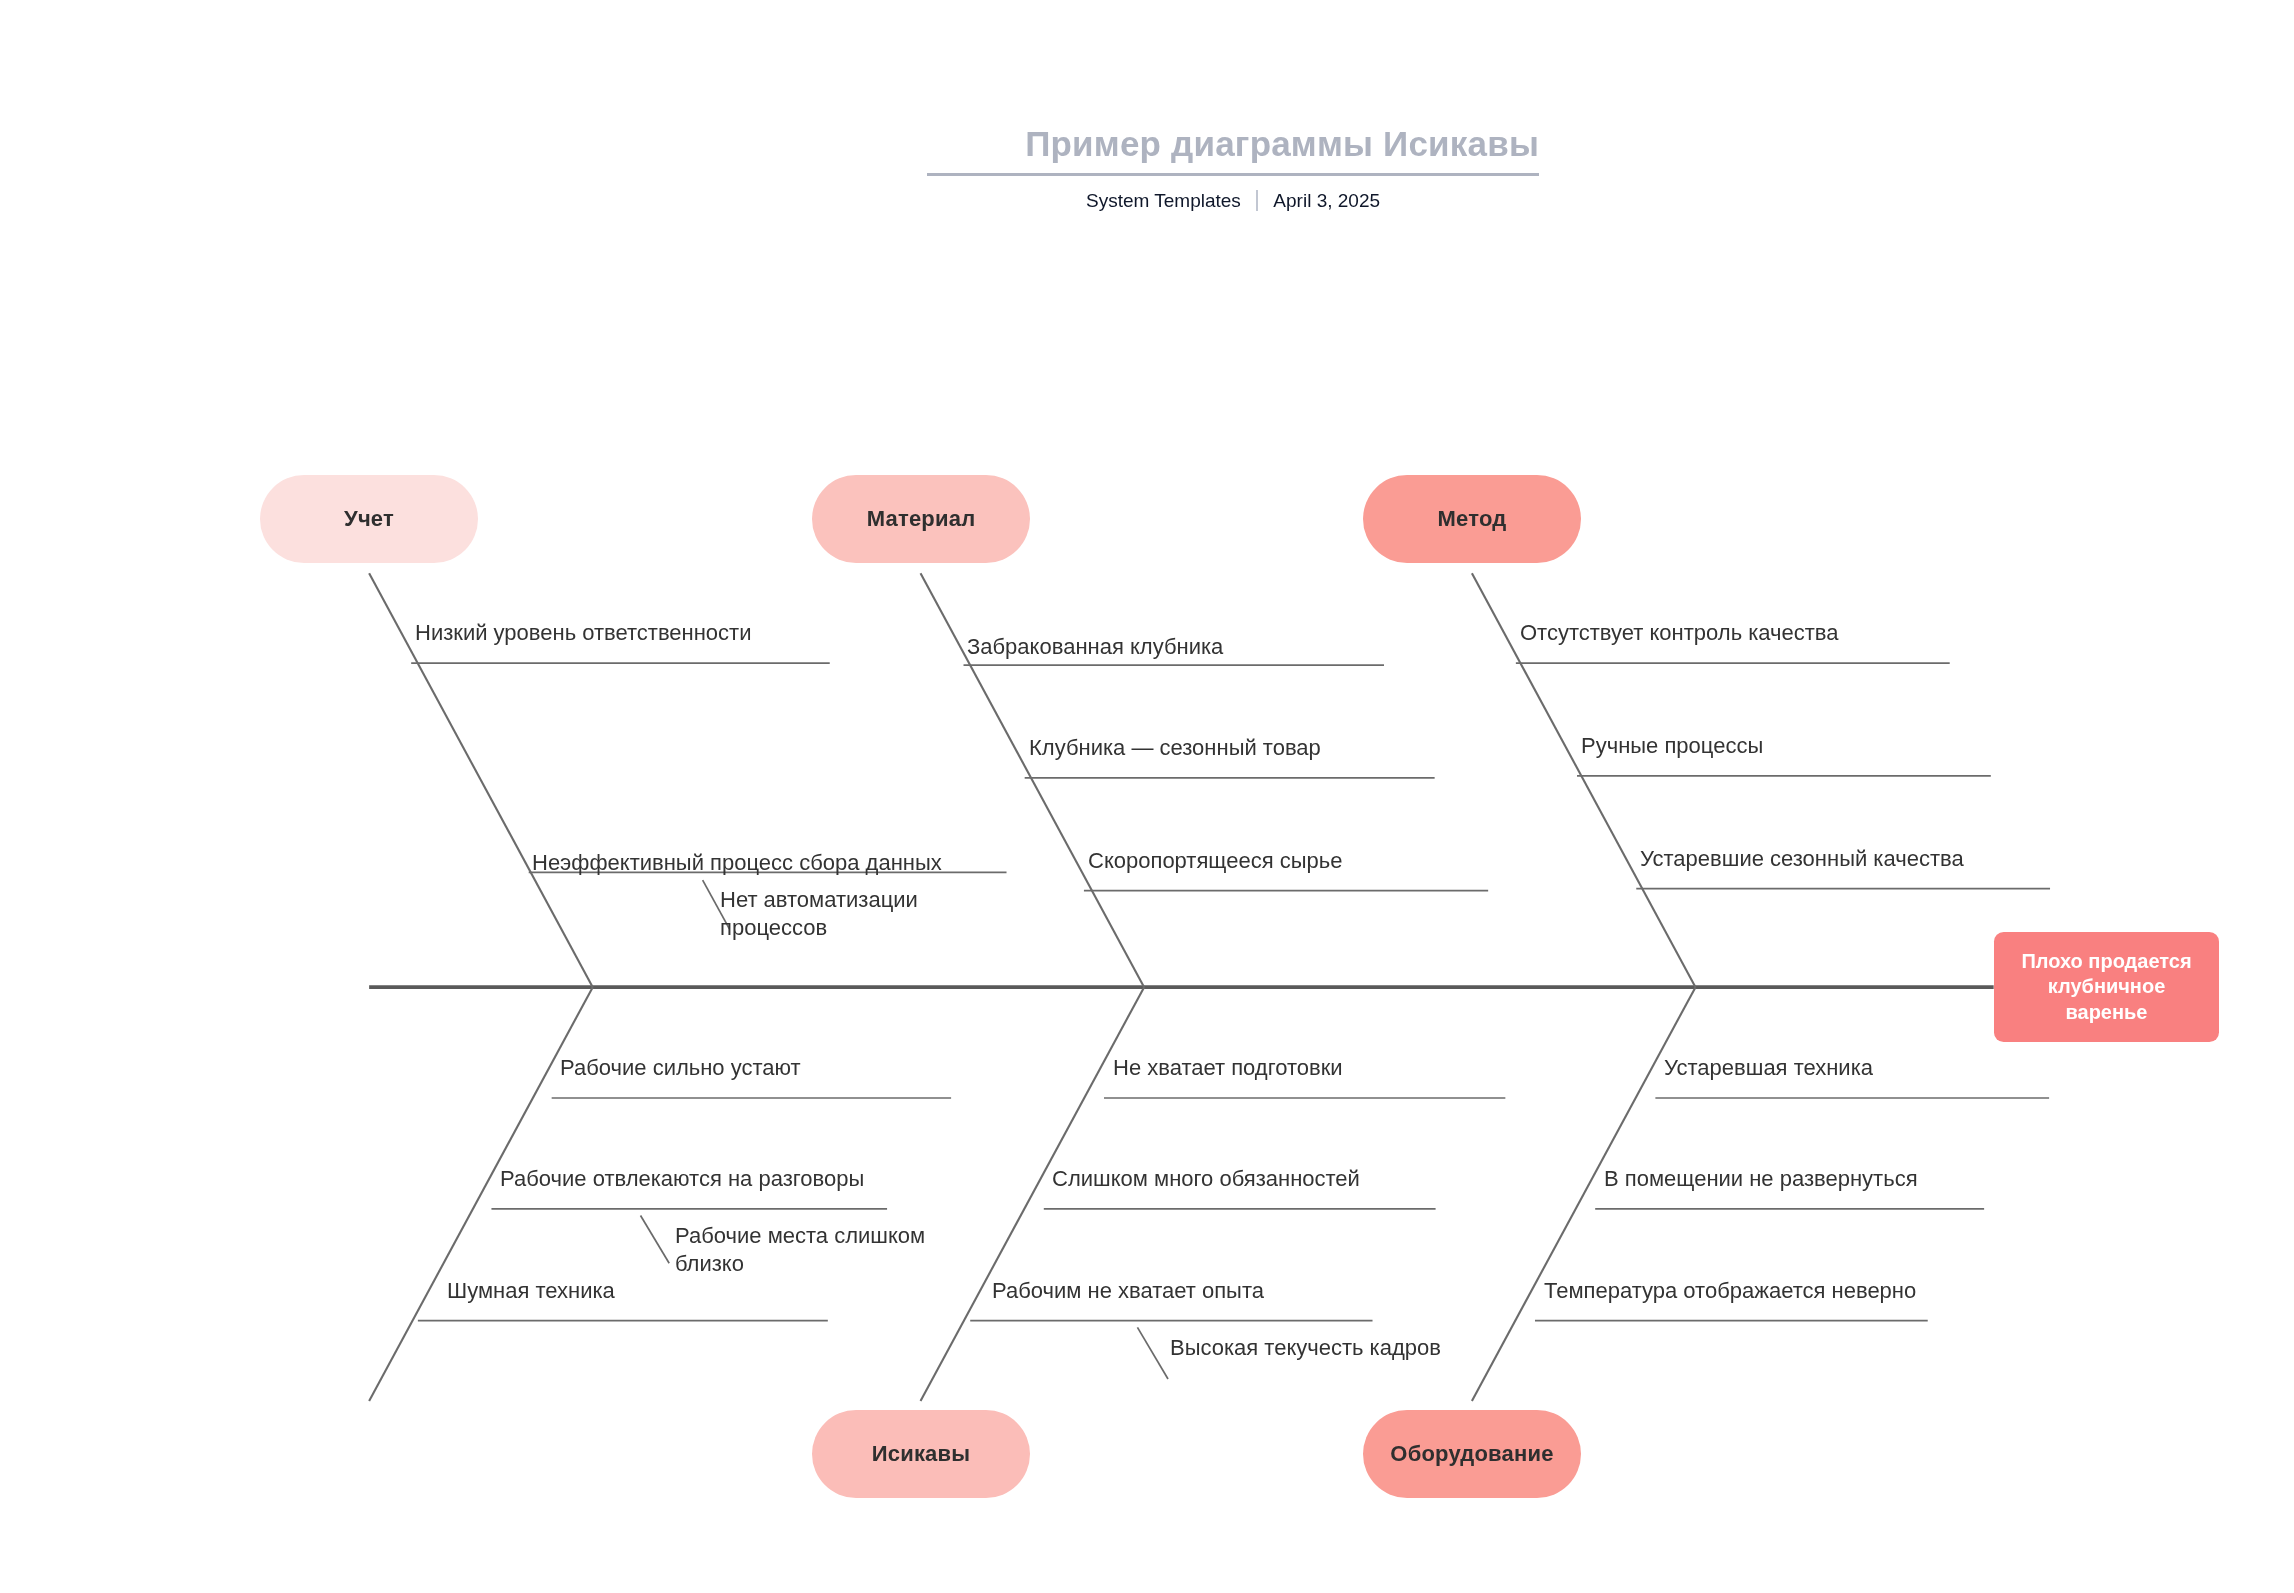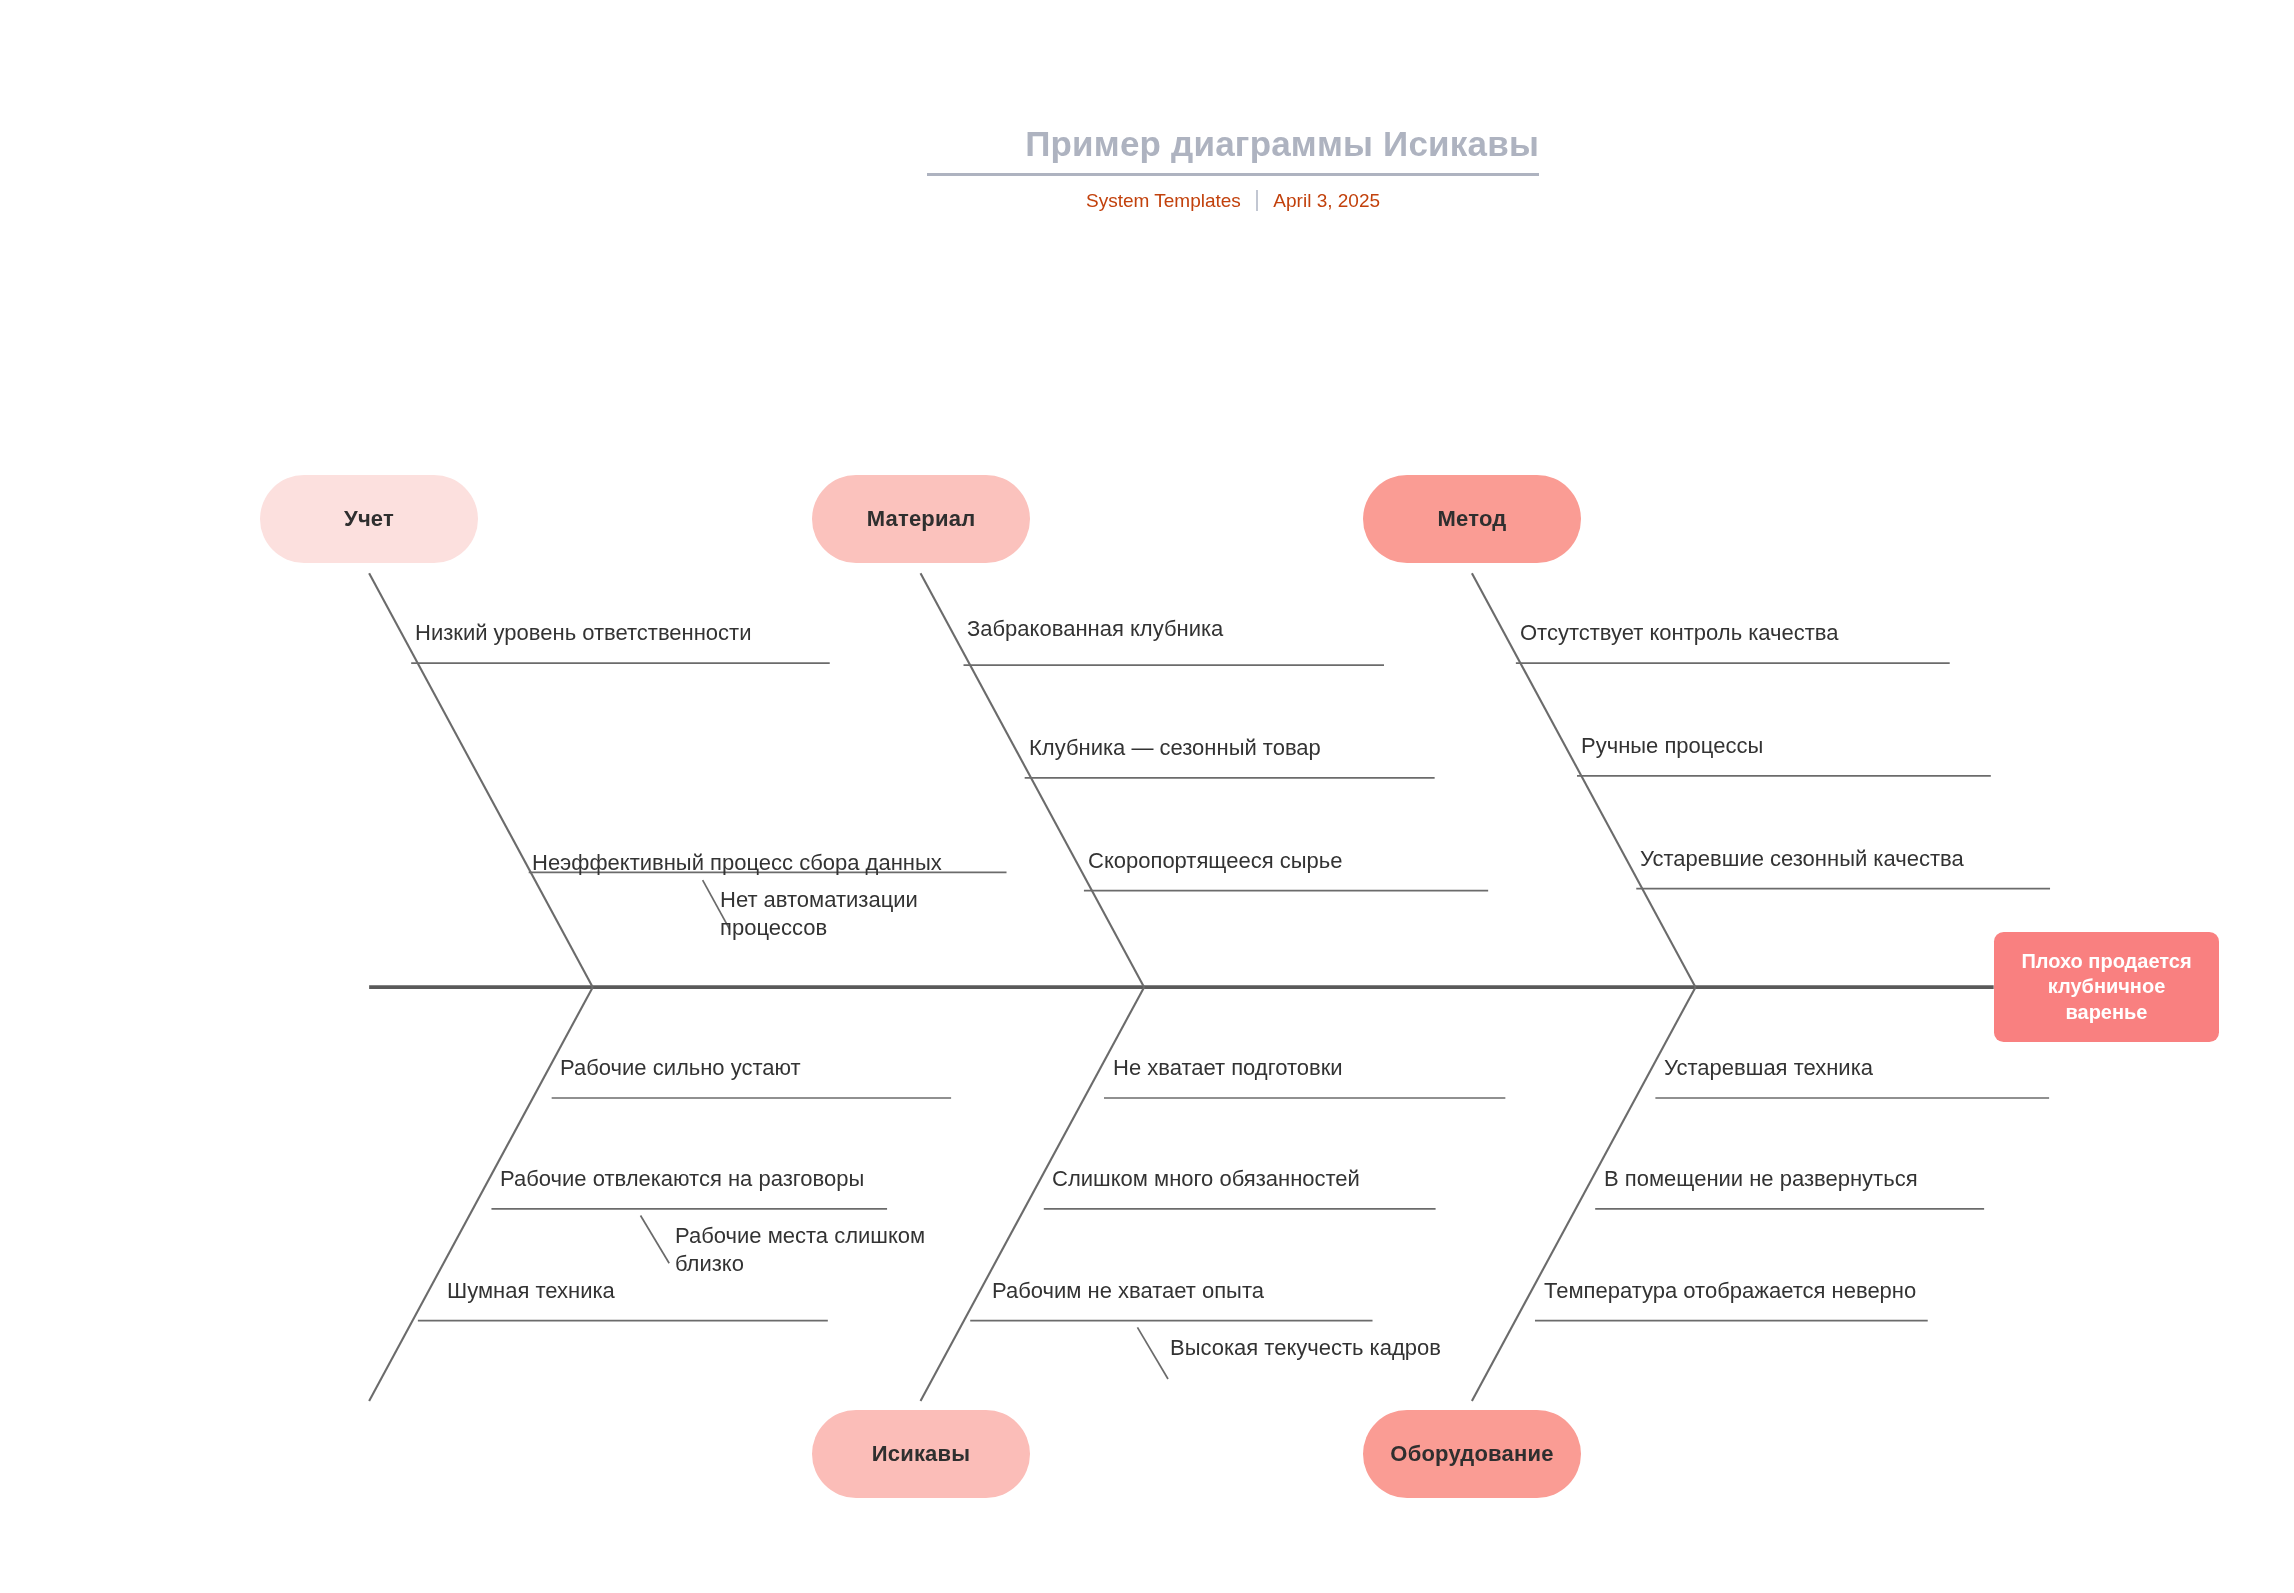--- a/index.html
+++ b/index.html
@@ -46,21 +46,21 @@
     height: 2.9px;
     background: #aeb3c0;
   }
   #subtitle-row {
     margin-top: 13.4px;
     display: flex;
     justify-content: center;
     align-items: center;
     gap: 15.3px;
     font-size: 19px;
-    color: #c2410c;
+    color: #0f172a;
     white-space: nowrap;
   }
   #subtitle-sep {
     width: 1.9px;
     height: 21px;
     background: #c2c7d2;
     display: inline-block;
   }
 
   
@@ -224,21 +224,21 @@
   <div id="effect-node" style="background:#F98080;">
     <span id="effect-label">Плохо продается клубничное варенье</span>
   </div>
 
   <div class="cause-label" style="left:415px; top:619px;">Низкий уровень ответственности</div>
 
   <div class="cause-label" style="left:532px; top:829px;margin-top:20px;">Неэффективный процесс сбора данных</div>
 
   <div class="subcause-label wrap" style="left:720px; top:886px; width:250px;">Нет автоматизации процессов</div>
 
-  <div class="cause-label" style="left:967px; top:615px;">Забракованная клубника</div>
+  <div class="cause-label" style="left:967px; top:633px;">Забракованная клубника</div>
 
   <div class="cause-label" style="left:1029px; top:734px;">Клубника — сезонный товар</div>
 
   <div class="cause-label" style="left:1088px; top:847px;">Скоропортящееся сырье</div>
 
   <div class="cause-label" style="left:1520px; top:619px;">Отсутствует контроль качества</div>
 
   <div class="cause-label" style="left:1581px; top:732px;">Ручные процессы</div>
 
   <div class="cause-label" style="left:1640px; top:845px;">Устаревшие сезонный качества</div>

